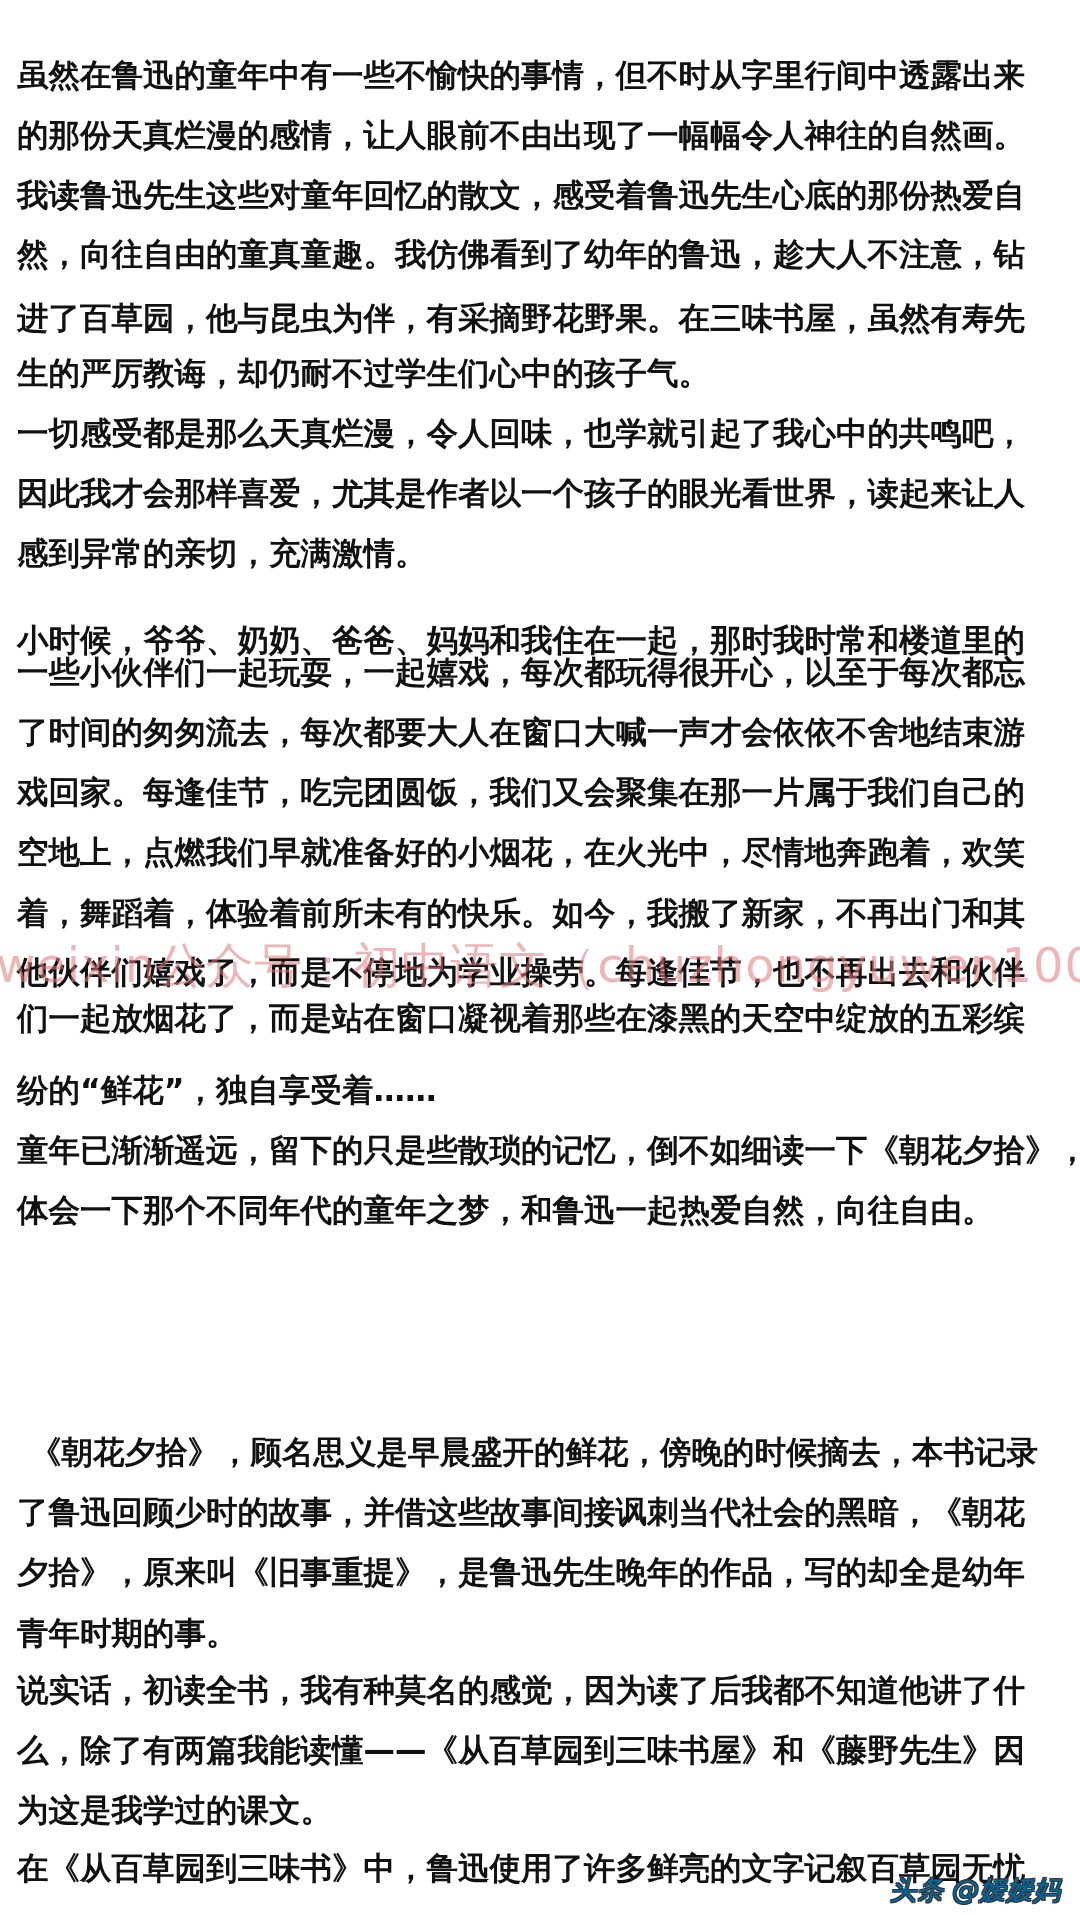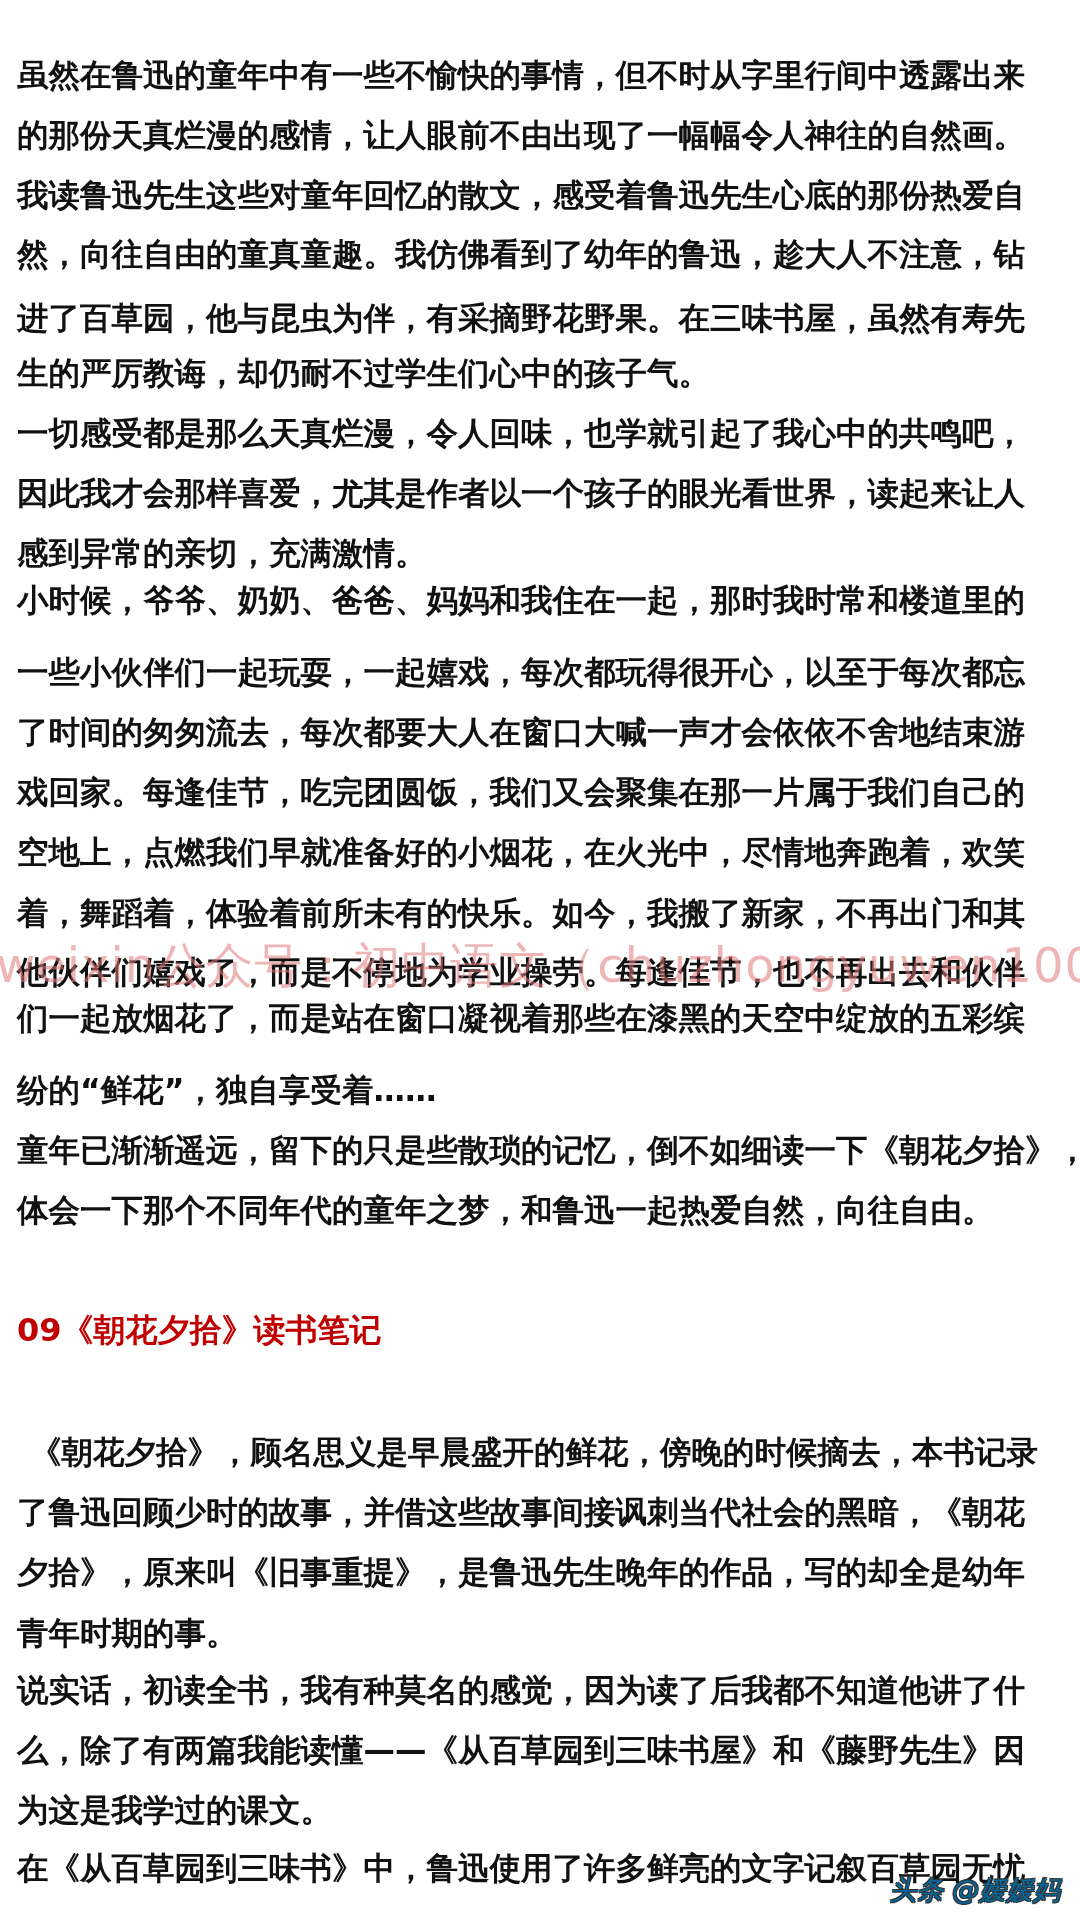--- a/index.html
+++ b/index.html
@@ -26,34 +26,33 @@
   <div>
     <div class="line" style="top:45px">虽然在鲁迅的童年中有一些不愉快的事情，但不时从字里行间中透露出来</div>
     <div class="line" style="top:105px">的那份天真烂漫的感情，让人眼前不由出现了一幅幅令人神往的自然画。</div>
     <div class="line" style="top:165px">我读鲁迅先生这些对童年回忆的散文，感受着鲁迅先生心底的那份热爱自</div>
     <div class="line" style="top:224px">然，向往自由的童真童趣。我仿佛看到了幼年的鲁迅，趁大人不注意，钻</div>
     <div class="line" style="top:288px">进了百草园，他与昆虫为伴，有采摘野花野果。在三味书屋，虽然有寿先</div>
     <div class="line" style="top:343px">生的严厉教诲，却仍耐不过学生们心中的孩子气。</div>
     <div class="line" style="top:403px">一切感受都是那么天真烂漫，令人回味，也学就引起了我心中的共鸣吧，</div>
     <div class="line" style="top:463px">因此我才会那样喜爱，尤其是作者以一个孩子的眼光看世界，读起来让人</div>
     <div class="line" style="top:523px">感到异常的亲切，充满激情。</div>
-    <div class="line" style="top:570px">小时候，爷爷、奶奶、爸爸、妈妈和我住在一起，那时我时常和楼道里的</div>
+    <div class="line" style="top:610px">小时候，爷爷、奶奶、爸爸、妈妈和我住在一起，那时我时常和楼道里的</div>
     <div class="line" style="top:642px">一些小伙伴们一起玩耍，一起嬉戏，每次都玩得很开心，以至于每次都忘</div>
     <div class="line" style="top:702px">了时间的匆匆流去，每次都要大人在窗口大喊一声才会依依不舍地结束游</div>
     <div class="line" style="top:762px">戏回家。每逢佳节，吃完团圆饭，我们又会聚集在那一片属于我们自己的</div>
     <div class="line" style="top:822px">空地上，点燃我们早就准备好的小烟花，在火光中，尽情地奔跑着，欢笑</div>
     <div class="line" style="top:883px">着，舞蹈着，体验着前所未有的快乐。如今，我搬了新家，不再出门和其</div>
     <div class="line" style="top:942px">他伙伴们嬉戏了，而是不停地为学业操劳。每逢佳节，也不再出去和伙伴</div>
     <div class="line" style="top:988px">们一起放烟花了，而是站在窗口凝视着那些在漆黑的天空中绽放的五彩缤</div>
     <div class="line" style="top:1060px">纷的“鲜花”，独自享受着……</div>
     <div class="line" style="top:1120px">童年已渐渐遥远，留下的只是些散琐的记忆，倒不如细读一下《朝花夕拾》，</div>
     <div class="line" style="top:1180px">体会一下那个不同年代的童年之梦，和鲁迅一起热爱自然，向往自由。</div>
   </div>
 
-  <div class="heading" style="color:#c00000">09《朝花夕拾》读书笔记</div>
 
   <div>
     <div class="line indent" style="top:1422px">《朝花夕拾》，顾名思义是早晨盛开的鲜花，傍晚的时候摘去，本书记录</div>
     <div class="line" style="top:1482px">了鲁迅回顾少时的故事，并借这些故事间接讽刺当代社会的黑暗，《朝花</div>
     <div class="line" style="top:1542px">夕拾》，原来叫《旧事重提》，是鲁迅先生晚年的作品，写的却全是幼年</div>
     <div class="line" style="top:1603px">青年时期的事。</div>
     <div class="line" style="top:1660px">说实话，初读全书，我有种莫名的感觉，因为读了后我都不知道他讲了什</div>
     <div class="line" style="top:1720px">么，除了有两篇我能读懂——《从百草园到三味书屋》和《藤野先生》因</div>
     <div class="line" style="top:1780px">为这是我学过的课文。</div>
     <div class="line" style="top:1838px">在《从百草园到三味书》中，鲁迅使用了许多鲜亮的文字记叙百草园无忧</div>

